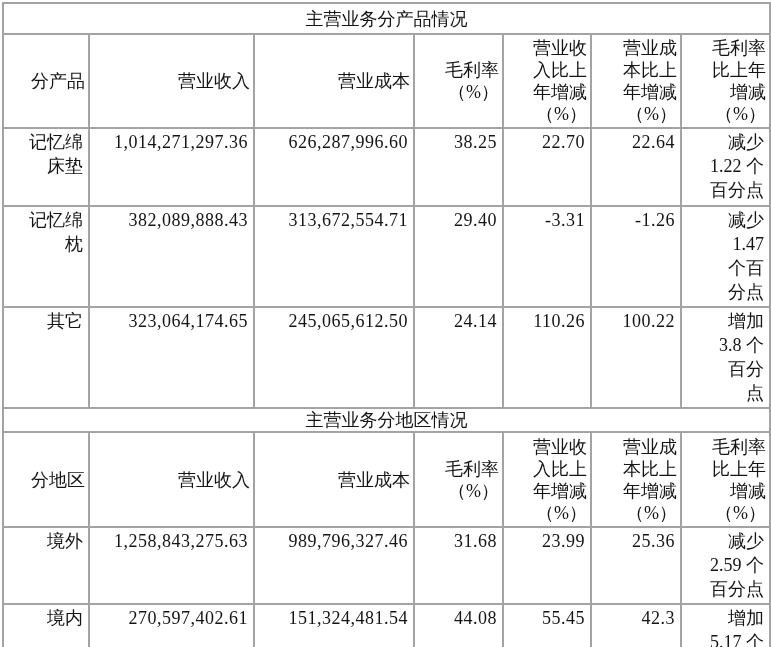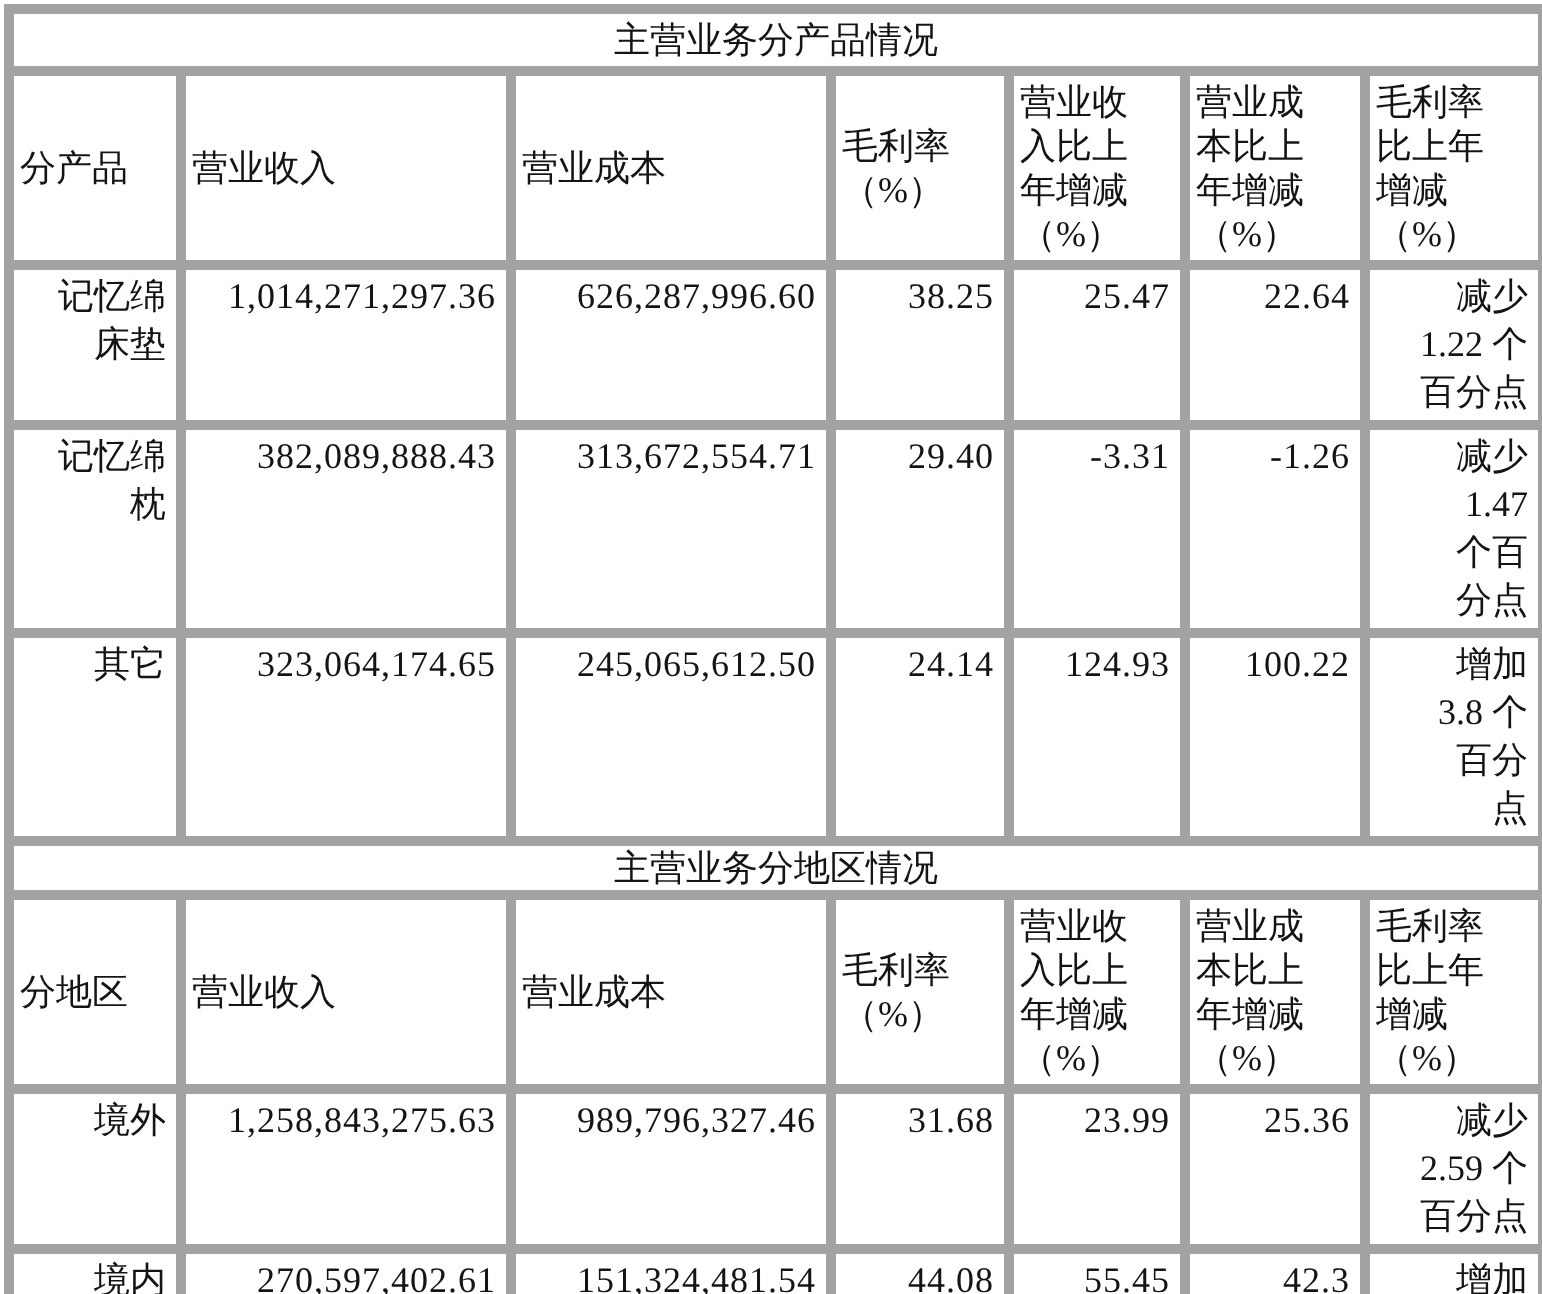--- a/index.html
+++ b/index.html
@@ -19,38 +19,38 @@
   }
   table.fin-table {
     border-collapse: collapse;
     table-layout: fixed;
     width: 767px;
     border: 2px solid #3c3c3c;
     font-family: "Liberation Serif", "DejaVu Serif", serif;
     color: #141414;
   }
   table.fin-table td {
-    border: 5px solid #a3a3a3;
+    border: 2px solid #a3a3a3;
     font-size: 18px;
     line-height: 24px;
     vertical-align: top;
     padding: 1px 5px 2px 5px;
     white-space: pre-line;
     overflow: hidden;
     box-sizing: border-box;
   }
   tr.title-row td {
     text-align: center;
     vertical-align: middle;
     white-space: normal;
     padding: 0 4px;
     line-height: 22px;
   }
   tr.header-row td {
-    text-align: left;
+    text-align: right;
     vertical-align: middle;
     line-height: 22px;
     padding: 2px 3px;
   }
   td.label { text-align: right; }
   td.num   { text-align: right; letter-spacing: 0.5px; margin-left: 30px; }
   td.delta { text-align: right; }
   tr.h-t1 { height: 31px; }
   tr.h-h1 { height: 91px; }
   tr.h-r1 { height: 78px; }
@@ -97,21 +97,21 @@
       <td>毛利率
 比上年
 增减（%）</td>
     </tr>
     <tr class="h-r1">
       <td class="label">记忆绵
 床垫</td>
       <td class="num">1,014,271,297.36</td>
       <td class="num">626,287,996.60</td>
       <td class="num">38.25</td>
-      <td class="num">25.47</td>
+      <td class="num">22.70</td>
       <td class="num">22.64</td>
       <td class="delta">减少
 1.22 个
 百分点</td>
     </tr>
     <tr class="h-r2">
       <td class="label">记忆绵
 枕</td>
       <td class="num">382,089,888.43</td>
       <td class="num">313,672,554.71</td>
@@ -121,21 +121,21 @@
       <td class="delta">减少
 1.47
 个百
 分点</td>
     </tr>
     <tr class="h-r3">
       <td class="label">其它</td>
       <td class="num">323,064,174.65</td>
       <td class="num">245,065,612.50</td>
       <td class="num">24.14</td>
-      <td class="num">124.93</td>
+      <td class="num">110.26</td>
       <td class="num">100.22</td>
       <td class="delta">增加
 3.8 个
 百分
 点</td>
     </tr>
 
     <tr class="title-row h-t2">
       <td colspan="7">主营业务分地区情况</td>
     </tr>

